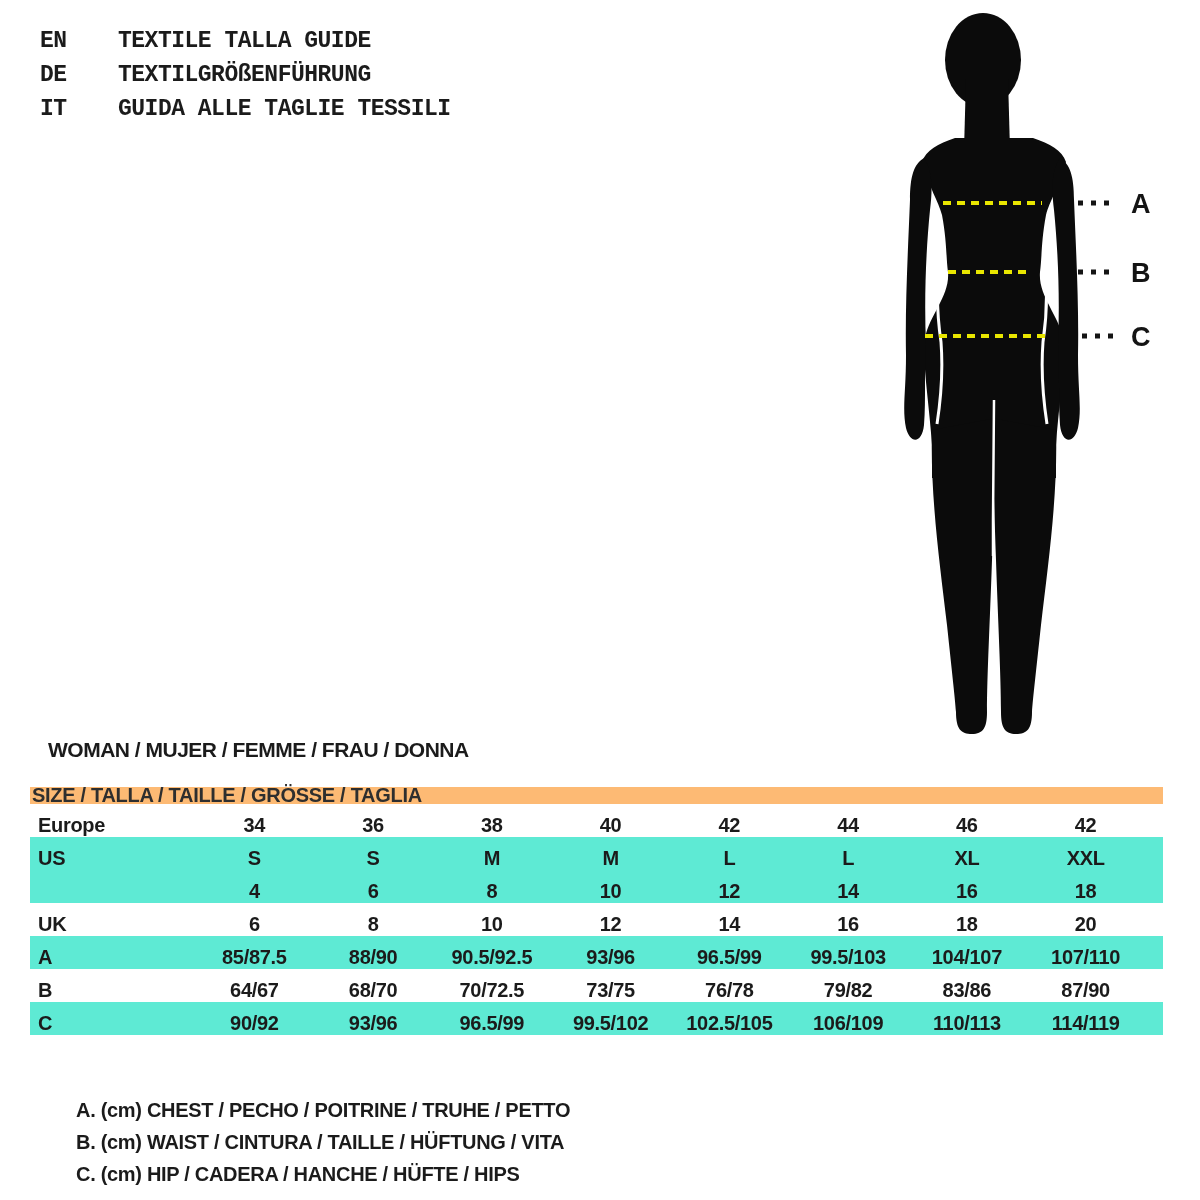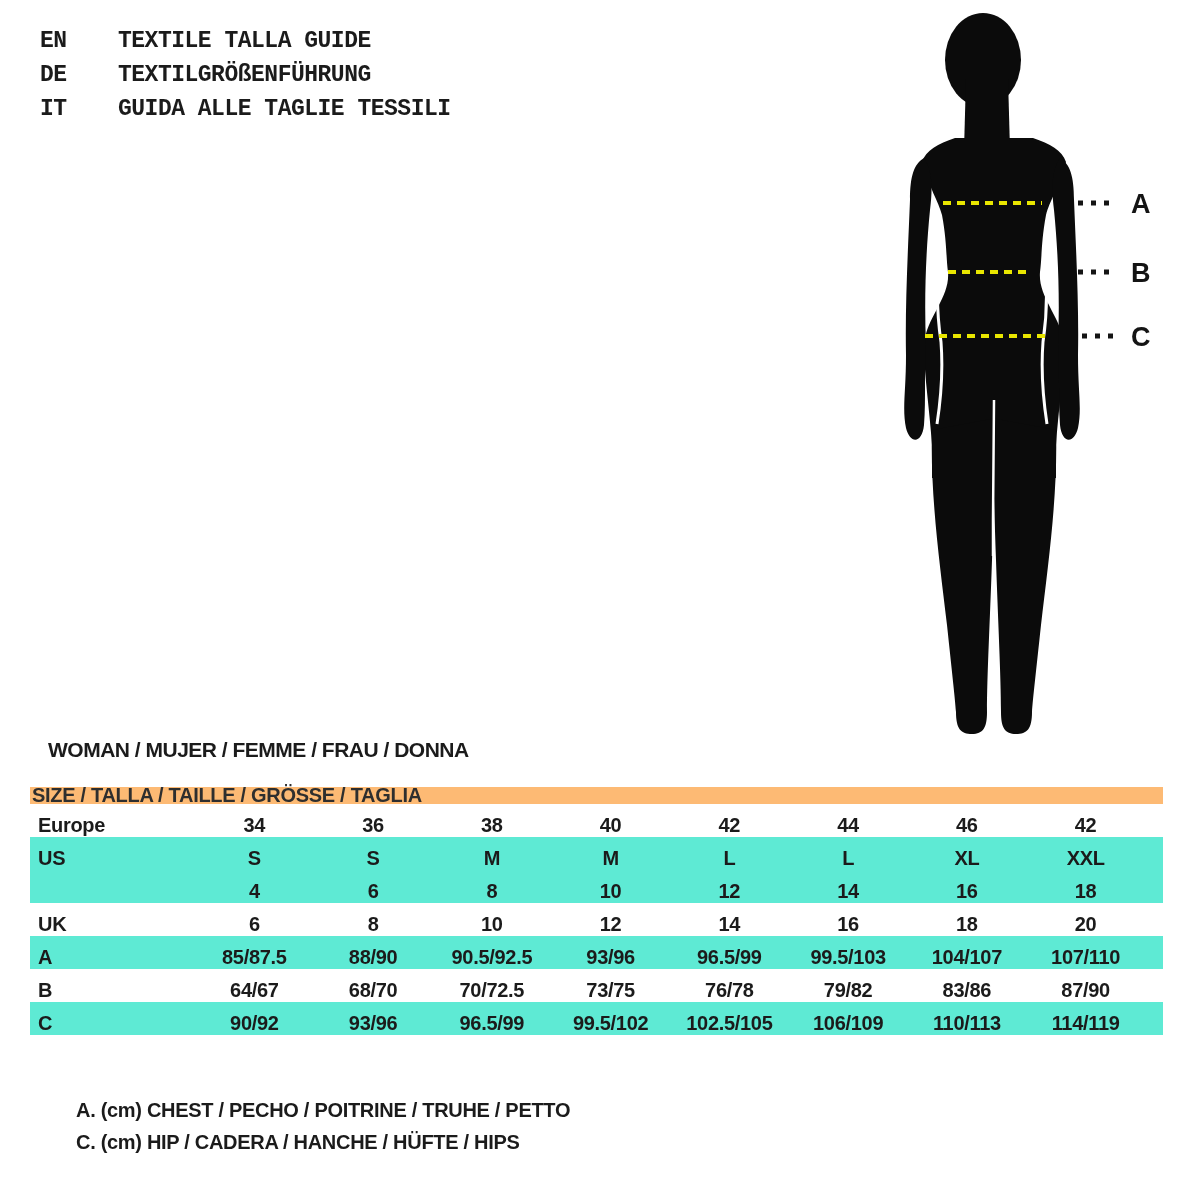--- a/index.html
+++ b/index.html
@@ -180,14 +180,15 @@
         <div class="t-cell">102.5/105</div>
         <div class="t-cell">106/109</div>
         <div class="t-cell">110/113</div>
         <div class="t-cell">114/119</div>
       </div>
     </div>
 </div>
 
 <div class="legend">
     <div class="legend-line">A. (cm) CHEST / PECHO / POITRINE / TRUHE / PETTO</div>
+    <div class="legend-line">B. (cm) WAIST / CINTURA / TAILLE / HÜFTUNG / VITA</div>
     <div class="legend-line">C. (cm) HIP / CADERA / HANCHE / HÜFTE / HIPS</div>
   </div>
 
 </body></html>

